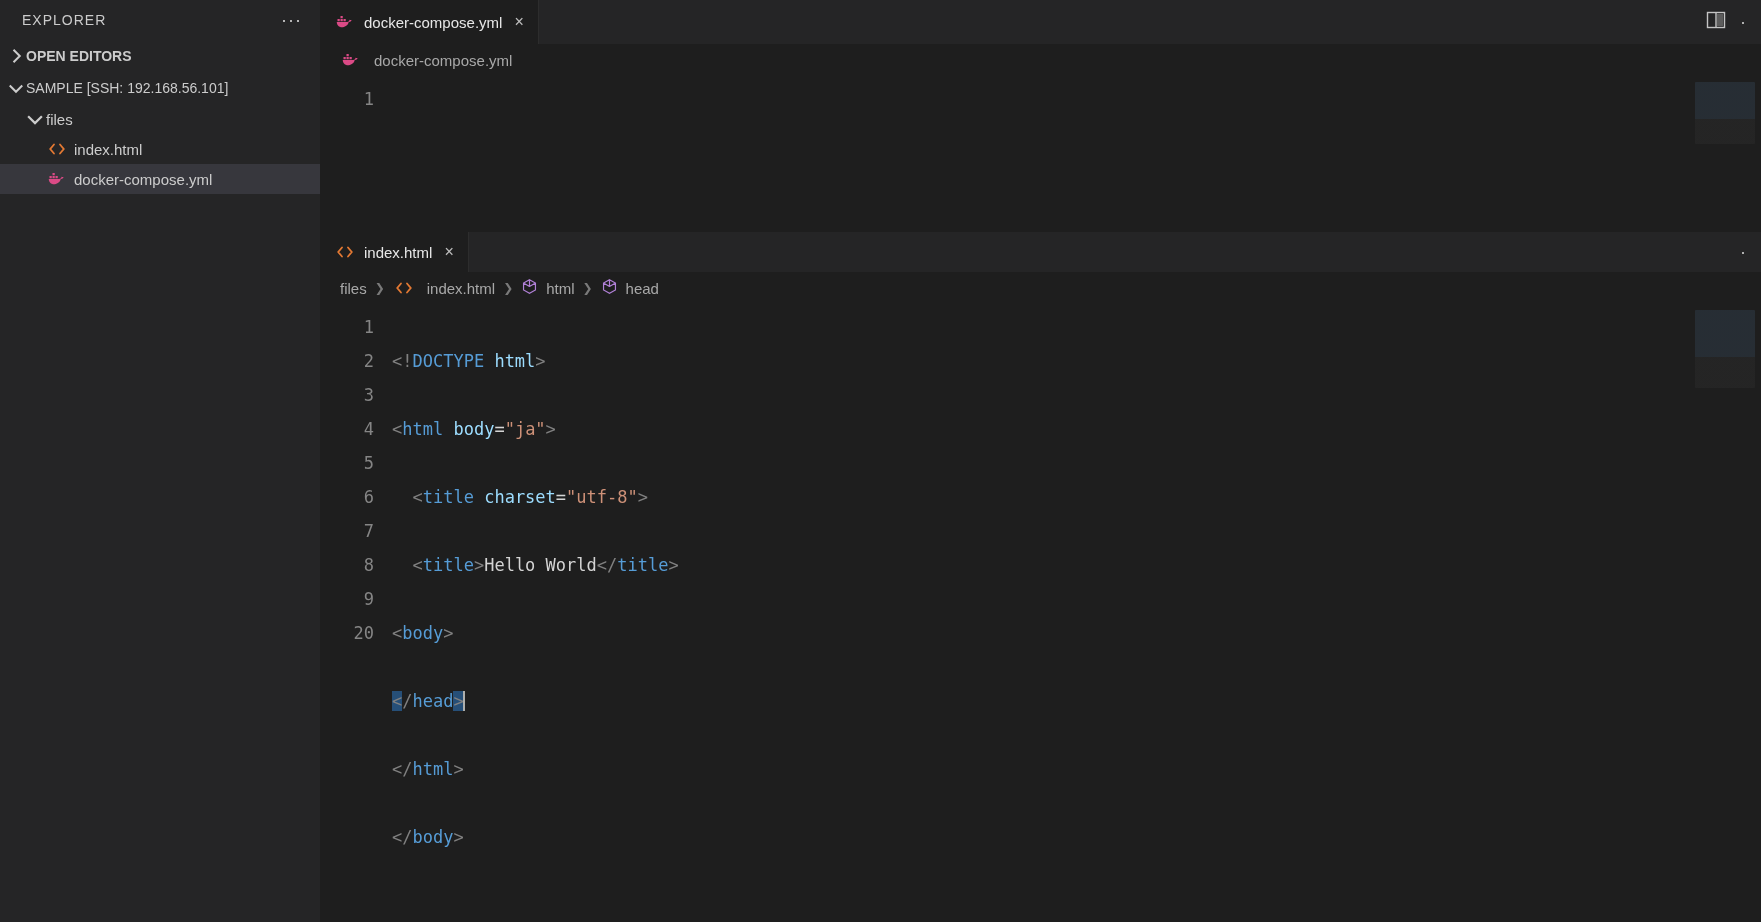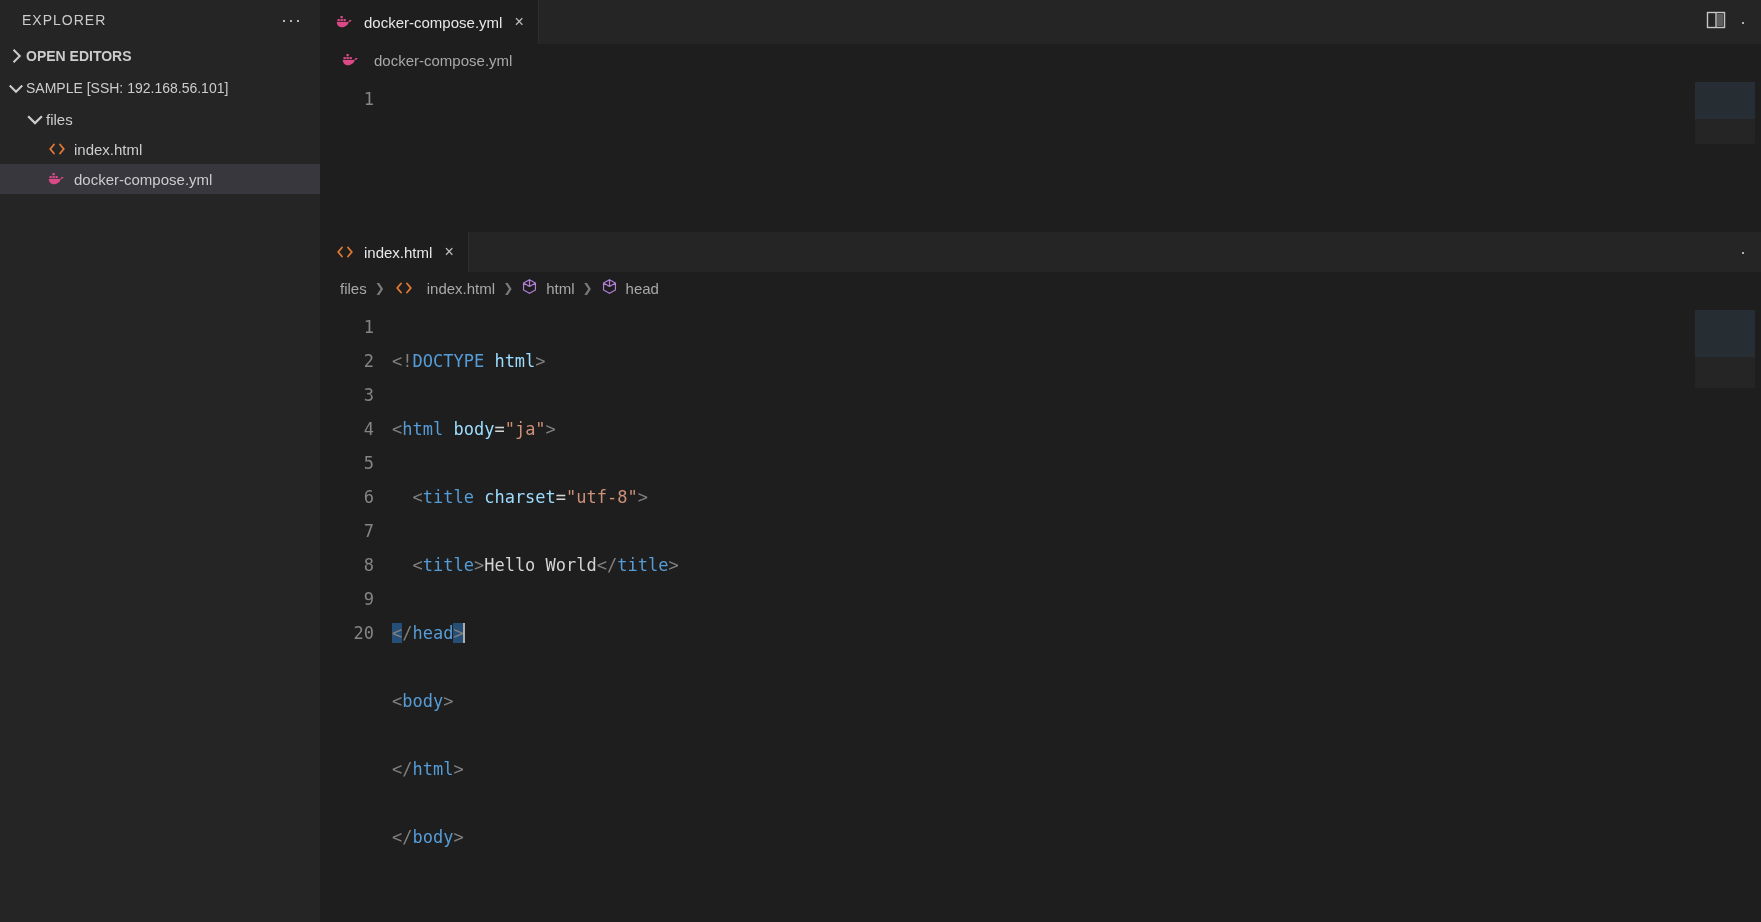--- a/index.html
+++ b/index.html
@@ -317,22 +317,22 @@
           <div>7</div>
           <div>8</div>
           <div>9</div>
           <div>20</div>
       </div>
       <div class="code">
 <div><span class="tok-brkt">&lt;!</span><span class="tok-doctype">DOCTYPE</span> <span class="tok-attr">html</span><span class="tok-brkt">&gt;</span></div>
 <div><span class="tok-brkt">&lt;</span><span class="tok-tag">html</span> <span class="tok-attr">body</span><span class="tok-punct">=</span><span class="tok-str">"ja"</span><span class="tok-brkt">&gt;</span></div>
 <div><span class="guide">  </span><span class="tok-brkt">&lt;</span><span class="tok-tag">title</span> <span class="tok-attr">charset</span><span class="tok-punct">=</span><span class="tok-str">"utf-8"</span><span class="tok-brkt">&gt;</span></div>
 <div><span class="guide">  </span><span class="tok-brkt">&lt;</span><span class="tok-tag">title</span><span class="tok-brkt">&gt;</span><span class="tok-txt">Hello World</span><span class="tok-brkt">&lt;/</span><span class="tok-tag">title</span><span class="tok-brkt">&gt;</span></div>
+<div><span class="tok-brkt">&lt;</span><span class="tok-tag">body</span><span class="tok-brkt">&gt;</span></div>
 <div><span class="sel"><span class="tok-brkt">&lt;</span></span><span class="tok-brkt">/</span><span class="tok-tag">head</span><span class="sel"><span class="tok-brkt">&gt;</span></span><span class="cursor"></span></div>
-<div><span class="tok-brkt">&lt;</span><span class="tok-tag">body</span><span class="tok-brkt">&gt;</span></div>
 <div><span class="tok-brkt">&lt;/</span><span class="tok-tag">html</span><span class="tok-brkt">&gt;</span></div>
 <div><span class="tok-brkt">&lt;/</span><span class="tok-tag">body</span><span class="tok-brkt">&gt;</span></div>
       </div>
       <div class="minimap">
           <div class="mm-bar" style="height:78px"></div>
         </div>
     </div>
   </div>
 
 </div>

